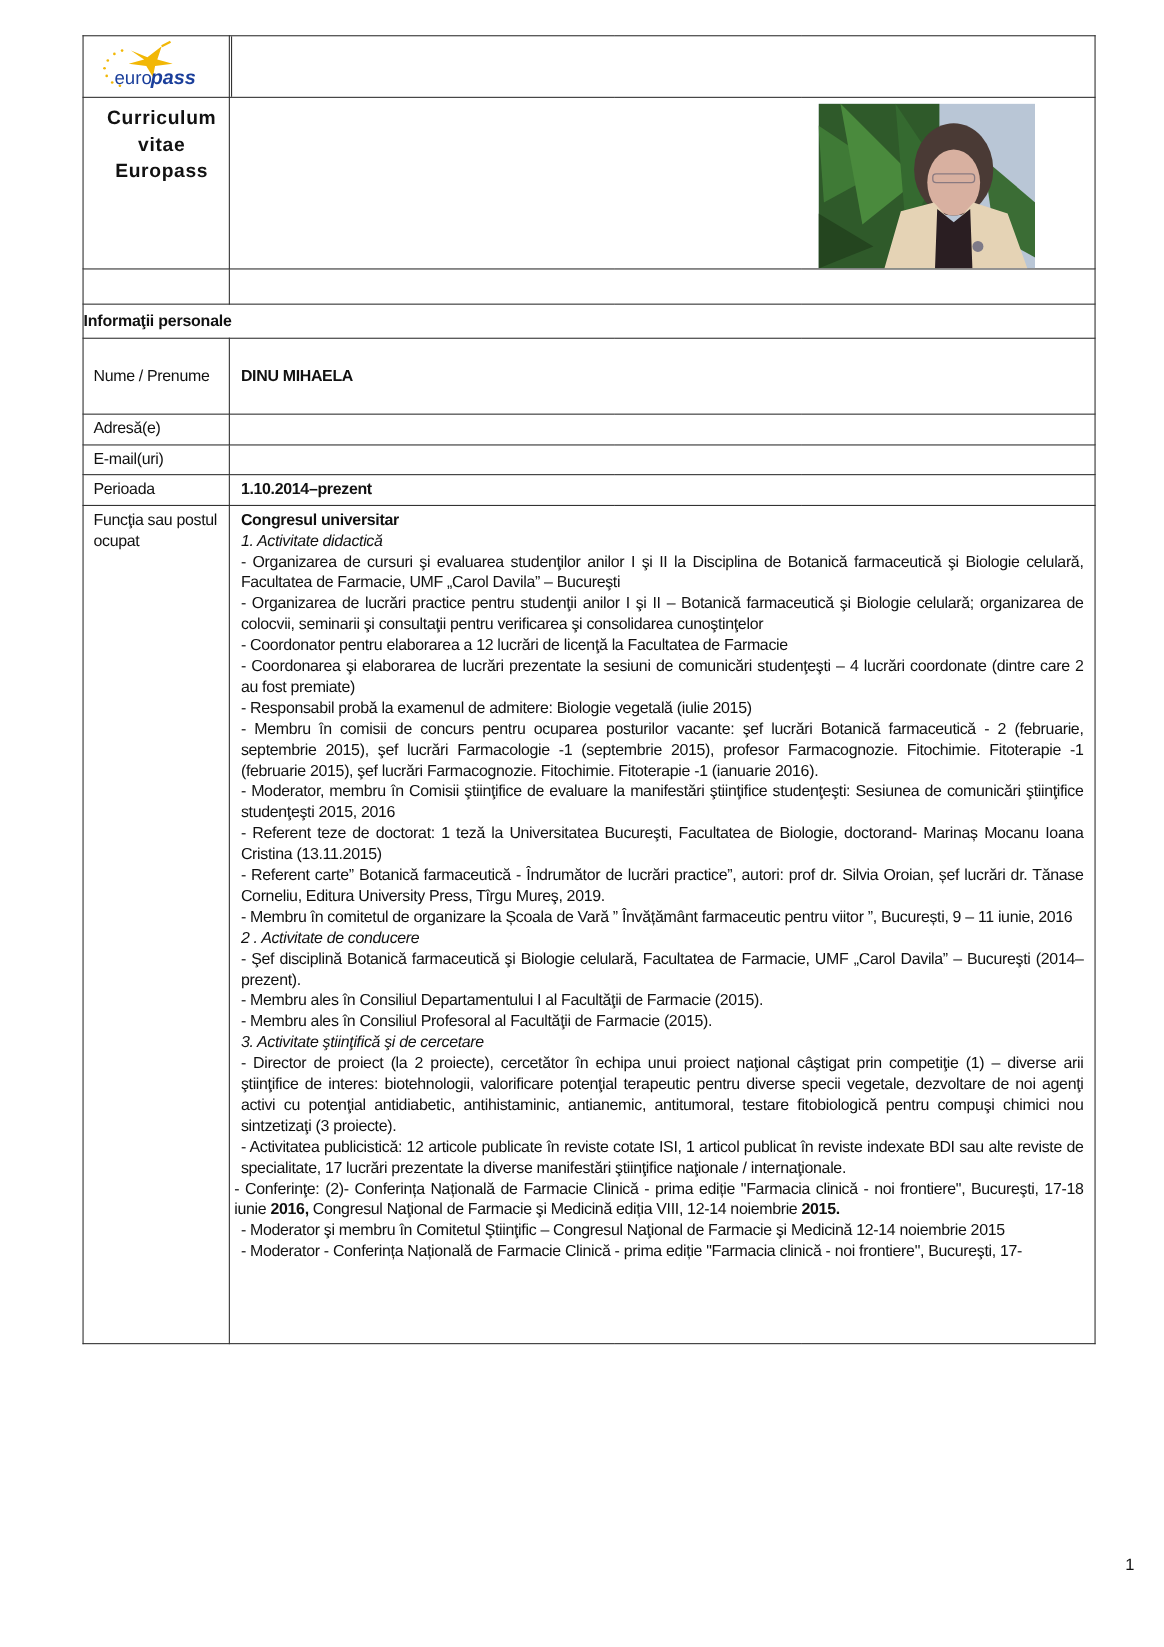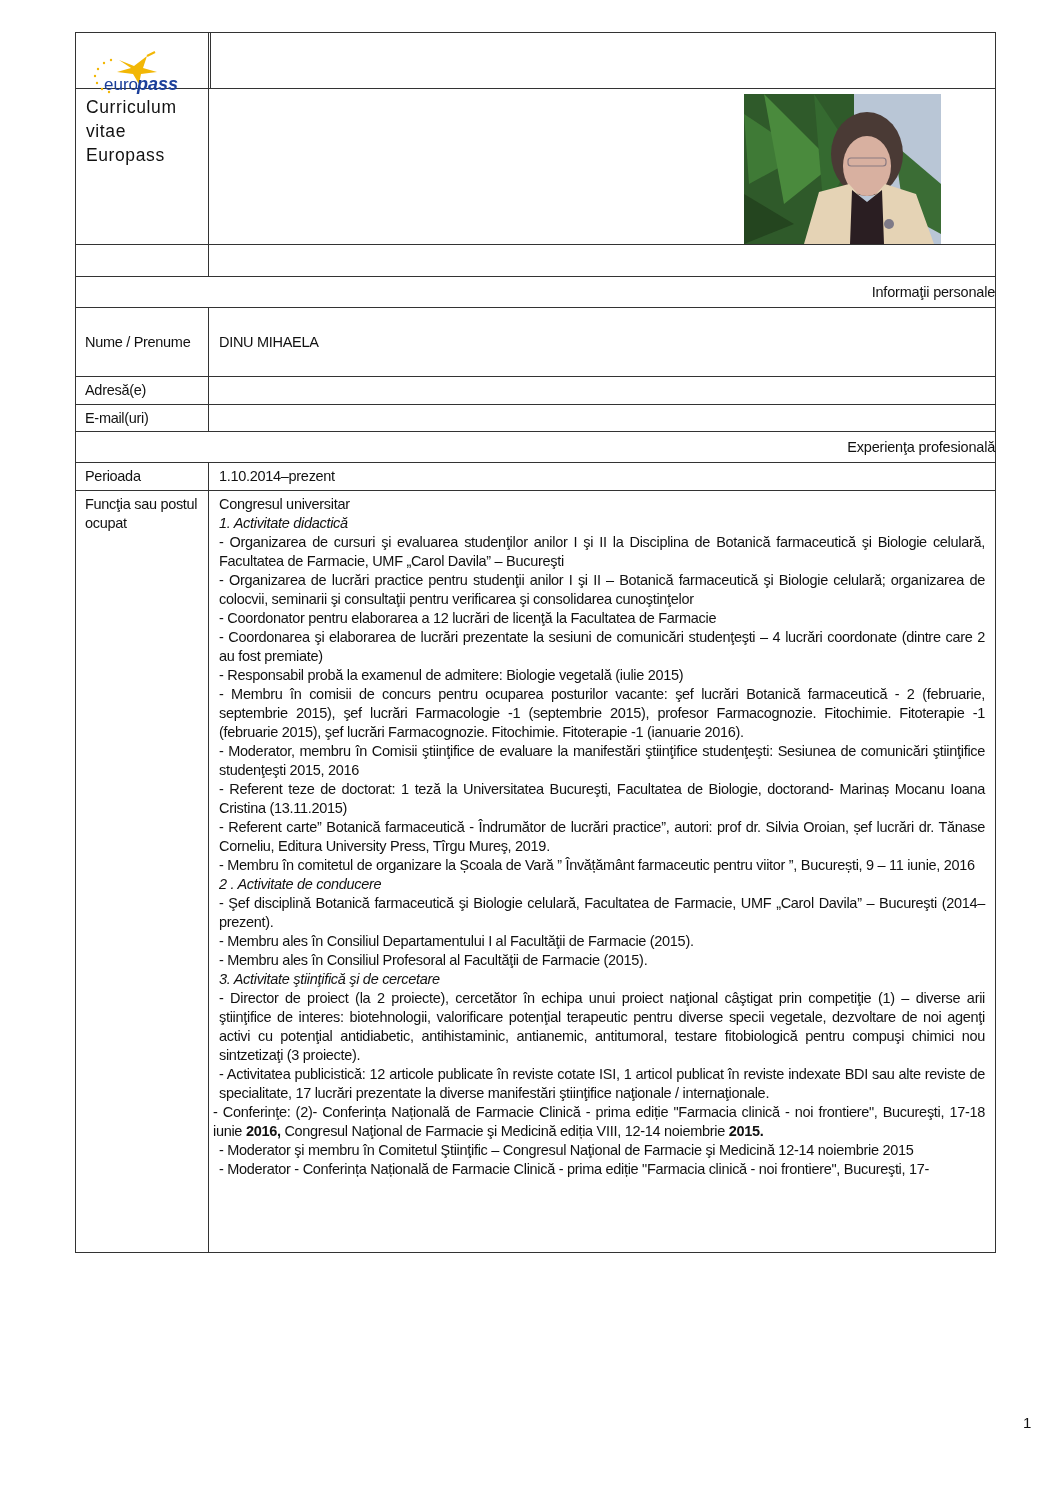--- a/index.html
+++ b/index.html
@@ -6,31 +6,31 @@
   body { width: 1058px; height: 1497px; position: relative; overflow: hidden;
          font-family: "Liberation Sans Narrow", "Liberation Sans", sans-serif; color: #111; }
   .page { position: absolute; left: 75px; top: 32px; width: 920px; }
   table.cv { border-collapse: collapse; width: 920px; table-layout: fixed; }
   table.cv td { border: 1.5px solid #333; vertical-align: top; padding: 0; font-size: 14.5px; }
   .lbl { padding: 4px 8px 0 9px !important; line-height: 19px; letter-spacing: -0.3px; }
   .val { padding: 4px 10px 0 10px !important; line-height: 19px; letter-spacing: -0.3px; }
   .logo-cell { height: 55px; position: relative; }
   .logo-cell .split { position: absolute; right: -5px; top: 0; bottom: 0; width: 2px; border-left: 1px solid #333; }
   .title-cell { height: 155px; }
-  .title { font-family: "Liberation Sans", sans-serif; font-weight: normal; font-size: 17.5px;
-           line-height: 24px; padding: 6px 0 0 10px; letter-spacing: 0.6px; }
+  .title { font-family: "Liberation Sans", sans-serif; font-weight: bold; font-size: 17.5px;
+           line-height: 24px; padding: 6px 0 0 10px; letter-spacing: 0.6px; text-align: center; }
   .photo-wrap { position: relative; height: 155px; }
   .photo { position: absolute; right: 54px; top: 5px; width: 197px; height: 150px; overflow: hidden; }
-  .section-h { text-align: right; font-size: 18px; font-weight: normal; height: 30px; line-height: 30px;
+  .section-h { text-align: left; font-size: 18px; font-weight: bold; height: 30px; line-height: 30px;
                letter-spacing: -0.2px; }
-  .b { font-weight: normal; }
+  .b { font-weight: bold; }
   .bi { font-weight: normal; font-style: italic; }
   .just p { margin: 0; text-align: justify; }
   .pnum { position: absolute; left: 1023px; top: 1414px; font-family: "Liberation Sans", sans-serif; font-size: 15px; }
-  .europass-logo { position: absolute; left: 13px; top: 17px; }
+  .europass-logo { position: absolute; left: 13px; top: 3px; }
 </style>
 </head>
 <body>
 
 <div class="page">
 <table class="cv">
   <colgroup>
         <col style="width:133px">
         <col style="width:350px">
         <col style="width:170px">
@@ -116,25 +116,20 @@
 
 
   <tr style="height:27px">
     <td class="lbl">E-mail(uri)</td>
     <td colspan="3" class="val"></td>
   </tr>
 
 
 
 
-  <tr>
-    <td colspan="4" class="section-h">
-      <span>Experienţa profesională</span>
-    </td>
-  </tr>
 
   <tr style="height:28px">
     <td class="lbl">Perioada</td>
     <td colspan="3" class="val b">1.10.2014–prezent</td>
   </tr>
 
   <tr style="height:762px">
     <td class="lbl">Funcţia sau postul ocupat</td>
     <td colspan="3" class="val just">
       <p class="b">Congresul universitar</p>

